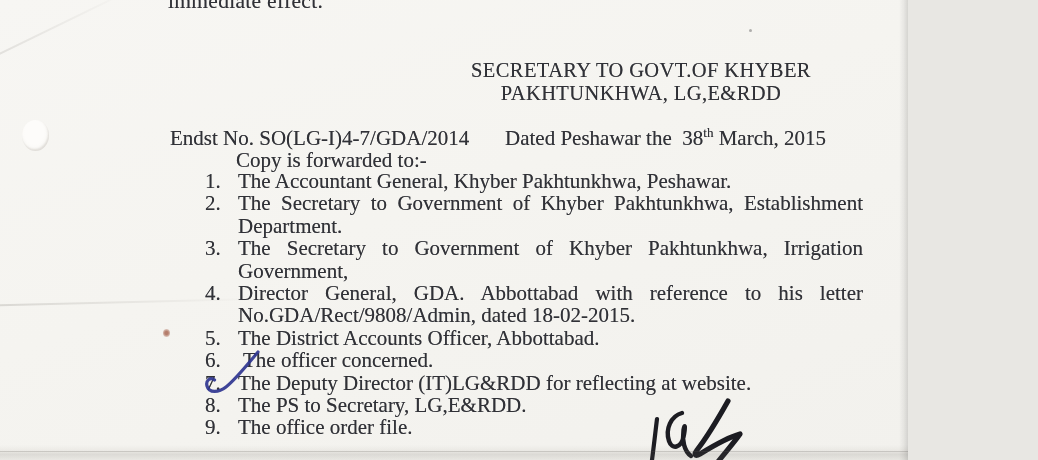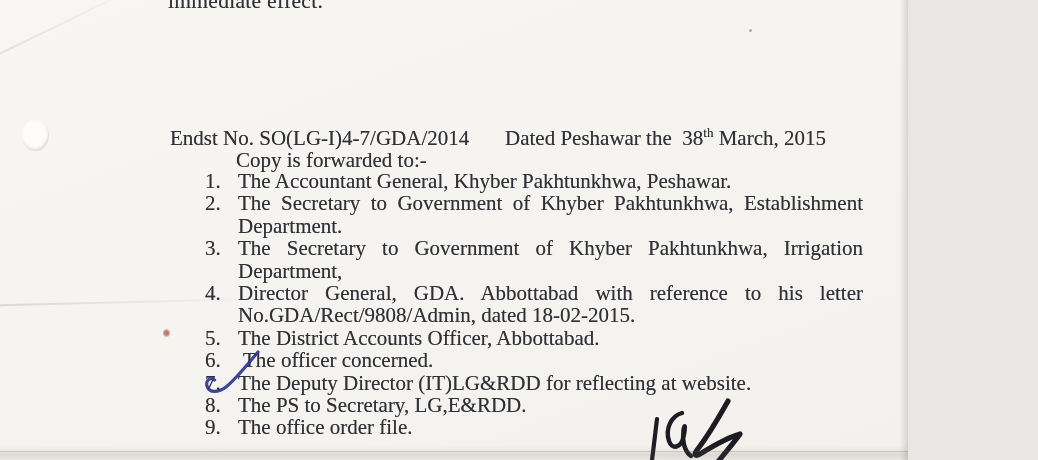--- a/index.html
+++ b/index.html
@@ -56,20 +56,24 @@
         background: linear-gradient(90deg, rgba(0,0,0,0) 0%, rgba(0,0,0,0.05) 50%, rgba(0,0,0,0.13) 100%); }
   .hairline-right { left:1029px; top:0; width:1px; height:460px; background:rgba(70,68,64,0.16); }
 </style>
 </head>
 <body>
 
 <div class="page">
 
   <div class="abs top-fragment ink">immediate effect.</div>
 
+  <div class="abs signatory ink">
+    <span class="line">SECRETARY TO GOVT.OF KHYBER</span>
+    <span class="line">PAKHTUNKHWA, LG,E&amp;RDD</span>
+  </div>
 
   <div class="abs endst-ref ink">Endst No. SO(LG-I)4-7/GDA/2014</div>
   <div class="abs endst-date ink"><span>Dated Peshawar the  38</span><sup>th</sup><span> March, 2015</span></div>
 
   <div class="abs copy-heading ink">Copy is forwarded to:-</div>
 
   <div class="abs recipients ink">
 
     <div class="li">
       <span class="num">1.</span>
@@ -81,21 +85,21 @@
       <span class="txt">
         <span class="line justify">The Secretary to Government of Khyber Pakhtunkhwa, Establishment</span>
         <span class="line">Department.</span>
       </span>
     </div>
 
     <div class="li">
       <span class="num">3.</span>
       <span class="txt">
         <span class="line justify">The Secretary to Government of Khyber Pakhtunkhwa, Irrigation</span>
-        <span class="line">Department,</span>
+        <span class="line">Government,</span>
       </span>
     </div>
 
     <div class="li">
       <span class="num">4.</span>
       <span class="txt">
         <span class="line justify">Director General, GDA. Abbottabad with reference to his letter</span>
         <span class="line">No.GDA/Rect/9808/Admin, dated 18-02-2015.</span>
       </span>
     </div>

